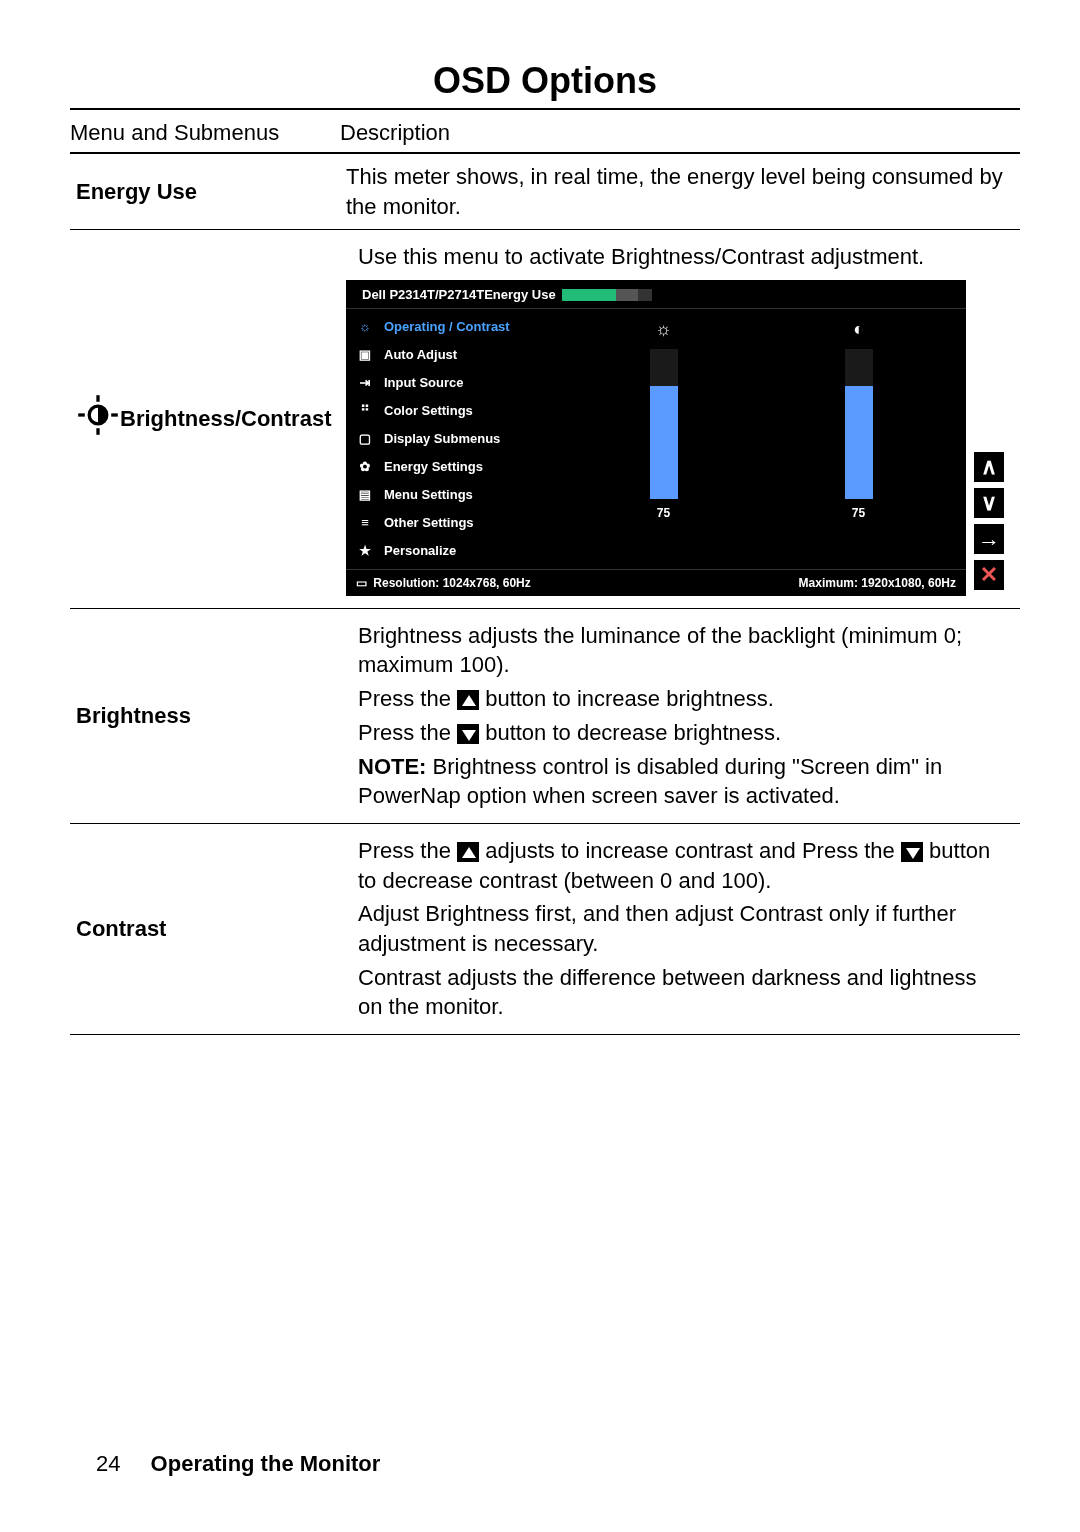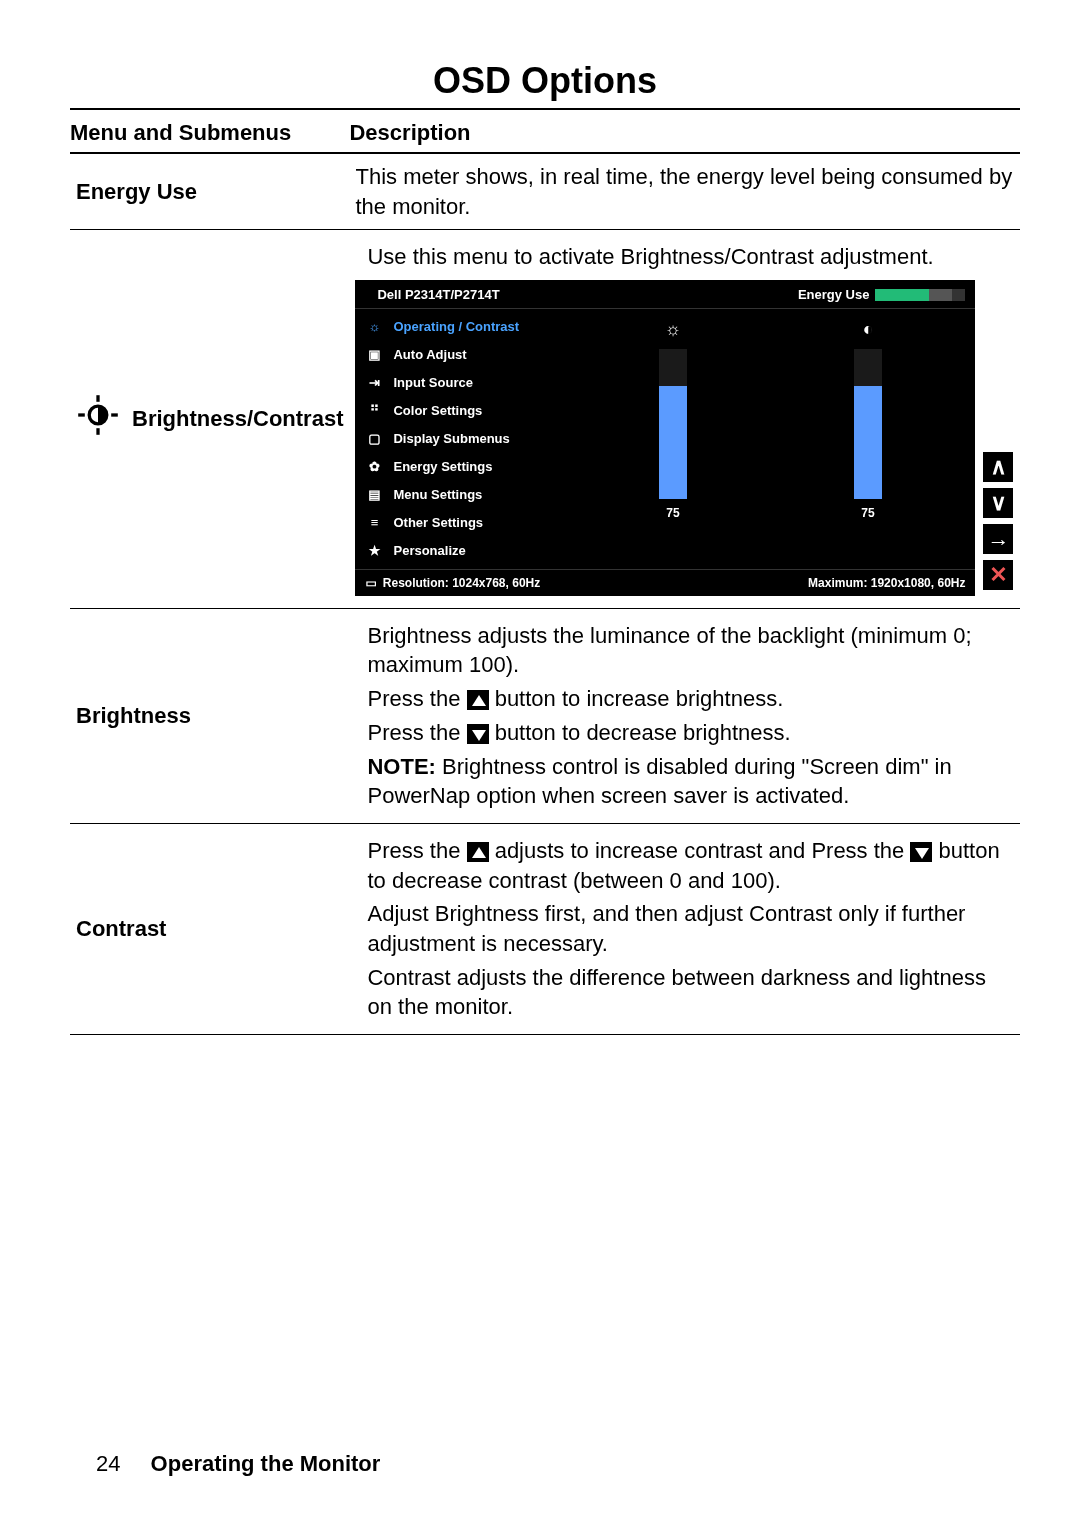--- a/index.html
+++ b/index.html
@@ -22,41 +22,40 @@
     margin-bottom: 4px;
     text-align: center;
   }
   table.osd {
     width: 100%;
     border-collapse: collapse;
     font-size: 22px;
   }
   table.osd th {
     text-align: left;
-    font-weight: 700;
+    font-weight: 400;
     font-size: 22px;
     border-bottom: 2px solid #000;
     padding: 6px 4px 6px 0;
     vertical-align: bottom;
   }
   table.osd td {
     border-bottom: 1px solid #000;
     padding: 8px 6px;
     vertical-align: middle;
     line-height: 1.35;
   }
   table.osd td.menu-col {
     width: 270px;
     font-weight: 700;
     vertical-align: middle;
   }
   .menu-with-icon {
     display: flex;
     align-items: center;
-    gap: 12px;
   }
   .bc-glyph {
     display:inline-block;
   }
   .desc p { margin: 4px 12px; }
   .inline-icon {
     display: inline-block;
     width: 22px; height: 20px;
     background: #000;
     border: 2px solid #000;
@@ -81,22 +80,22 @@
   .osd-shot {
     width: 620px;
     background: #000;
     color: #fff;
     font-family: Arial, sans-serif;
     font-size: 14px;
     margin: 8px 0 4px 0;
     position: relative;
   }
   .osd-topbar {
-    display:flex; justify-content: space-between; align-items:center;
-    padding: 6px 10px 4px 22px;
+    display:flex; align-items:center;
+    padding: 6px 10px 4px 16px;
     font-weight: 700;
     font-size: 13px;
   }
   .energy-meter {
     display:flex; align-items:center; gap:6px;
   }
   .meterbar {
     width: 90px; height: 12px;
     background: linear-gradient(to right, #2b7 0 60%, #555 60% 85%, #333 85% 100%);
     display:inline-block;

